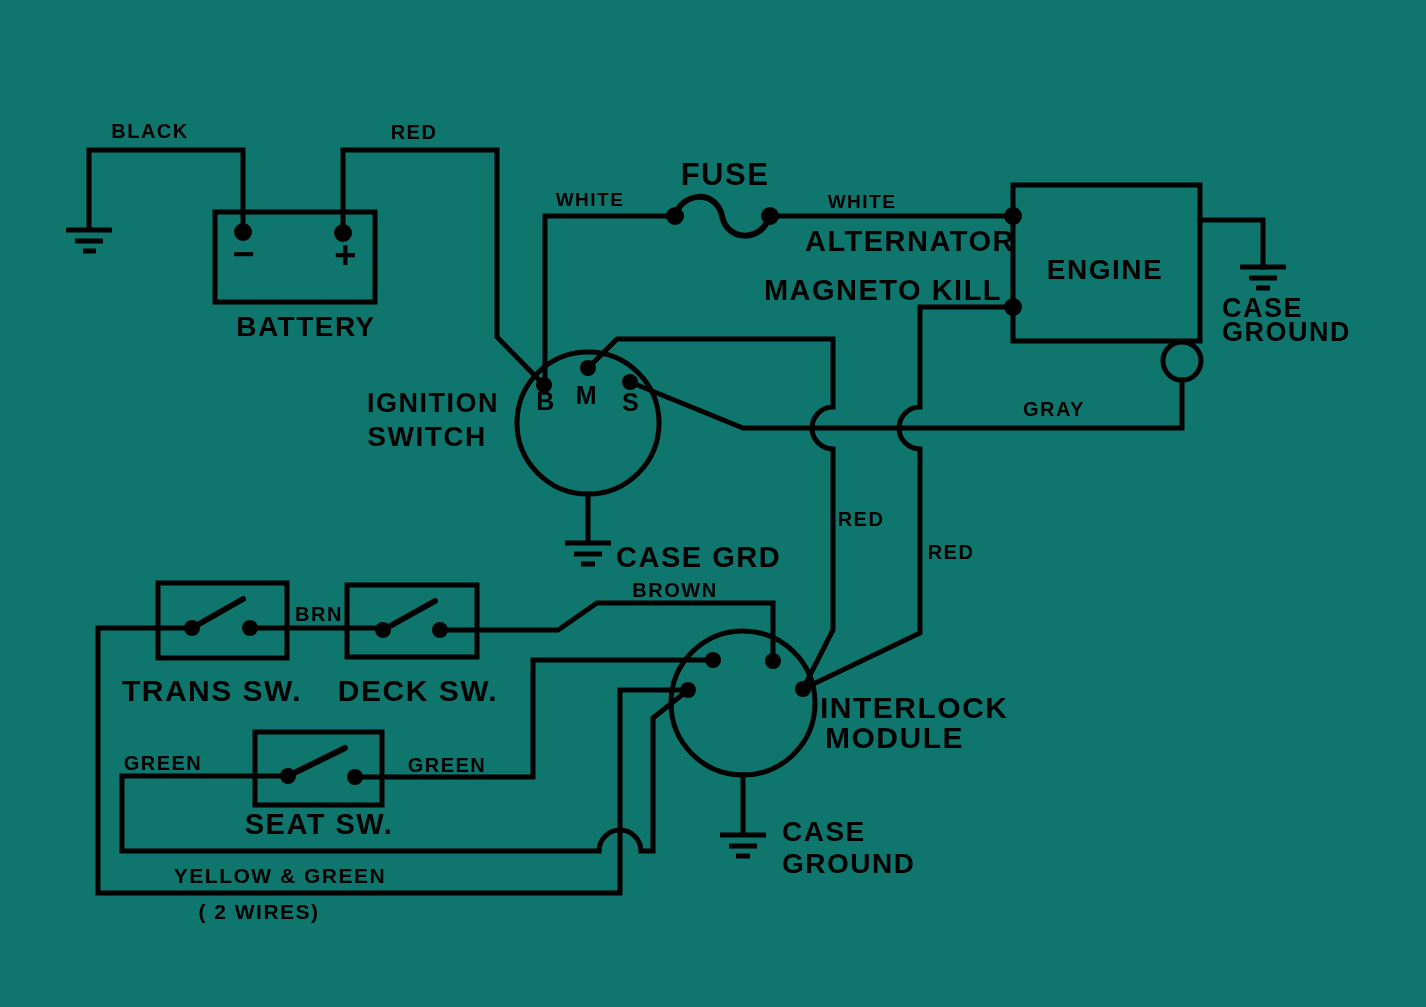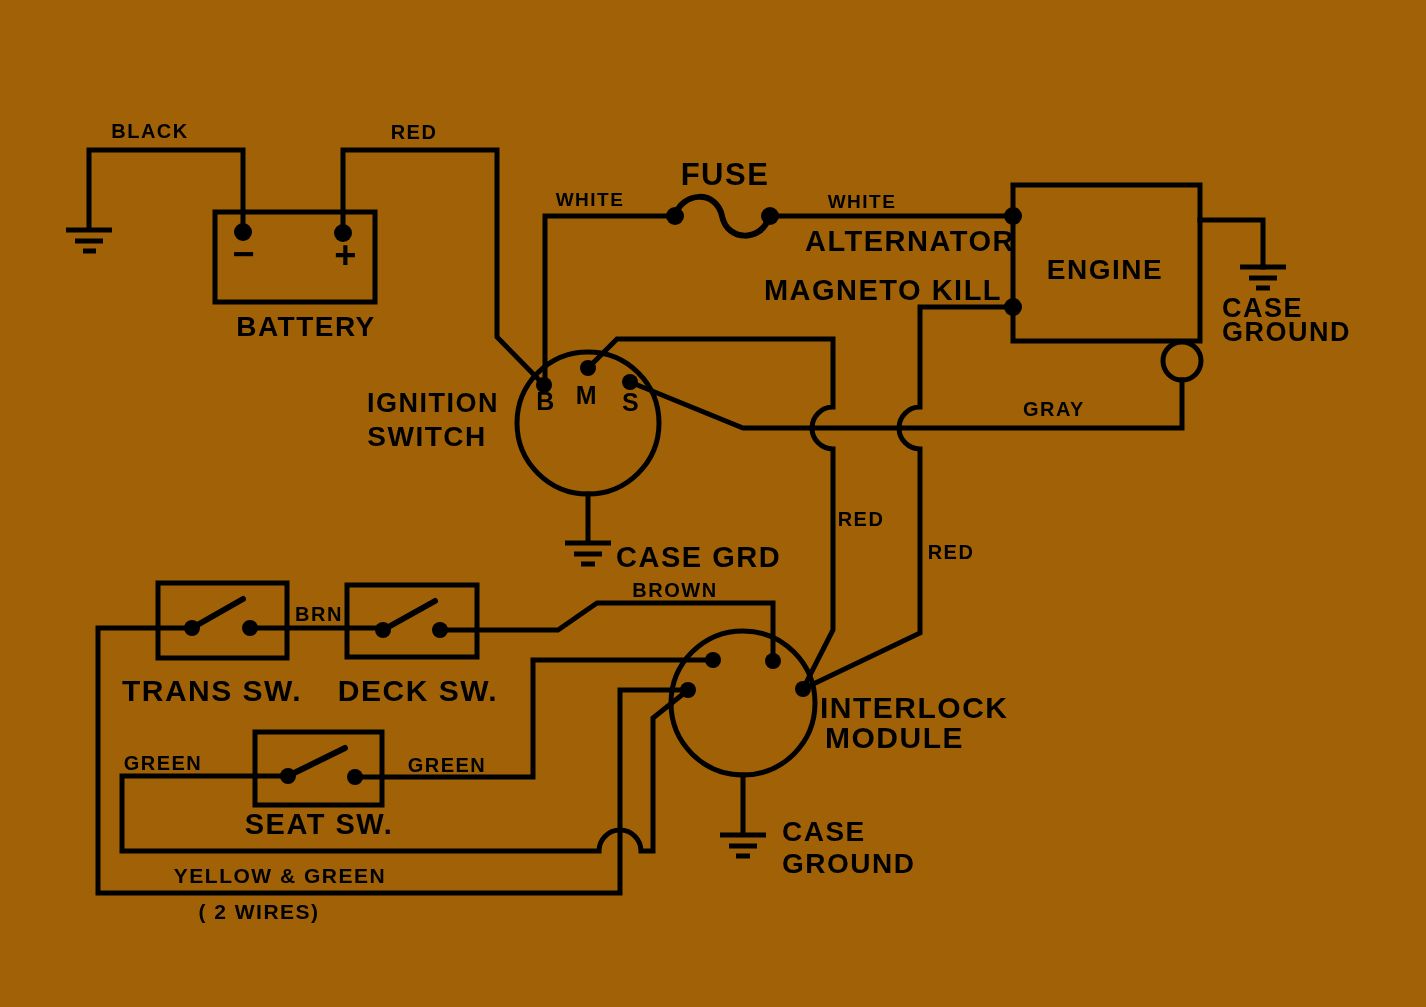--- a/index.html
+++ b/index.html
@@ -1,16 +1,16 @@
 <!DOCTYPE html>
 <html><head>
 <meta charset="utf-8">
 <style>
   html,body{margin:0;padding:0;background:#ffffff;}
-  .stage{position:relative;width:1426px;height:1007px;background:#a16207;overflow:hidden;}
+  .stage{position:relative;width:1426px;height:1007px;background:#0f766e;overflow:hidden;}
   svg{position:absolute;left:0;top:0;}
   .lbl{
     font-family:"Liberation Sans", sans-serif;
     font-weight:bold;
     fill:#000000;
     letter-spacing:1.5px;
   }
   .wire{fill:none;stroke:#000000;stroke-width:5;stroke-linecap:square;stroke-linejoin:miter;}
   .thick{fill:none;stroke:#000000;stroke-width:6;stroke-linecap:round;}
   .box{fill:none;stroke:#000000;stroke-width:5;}

